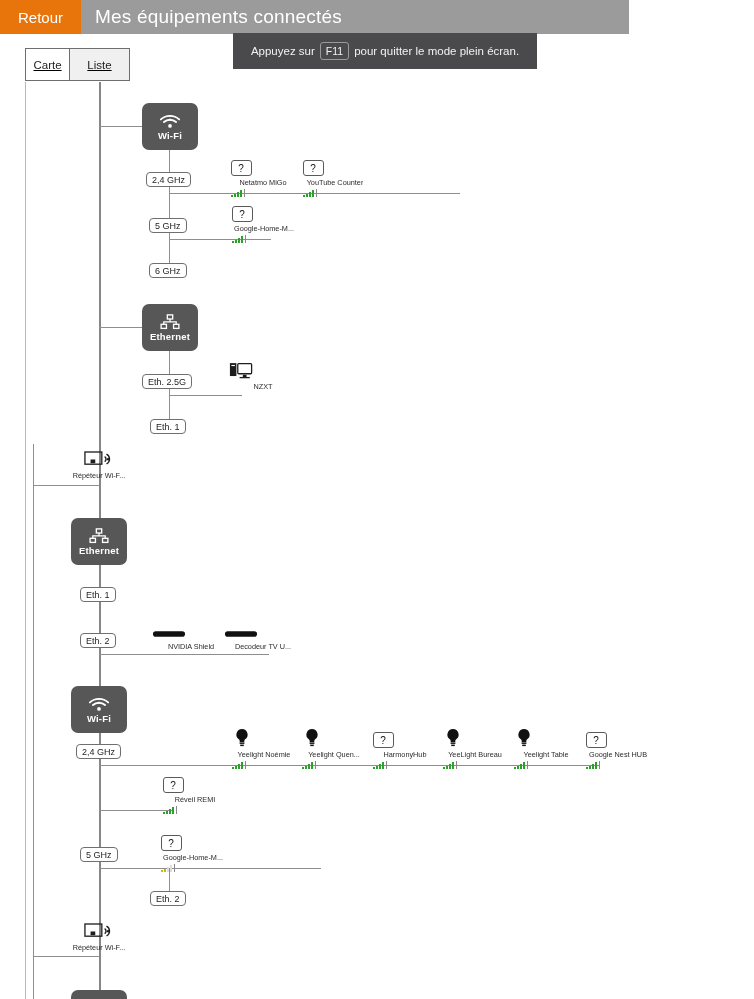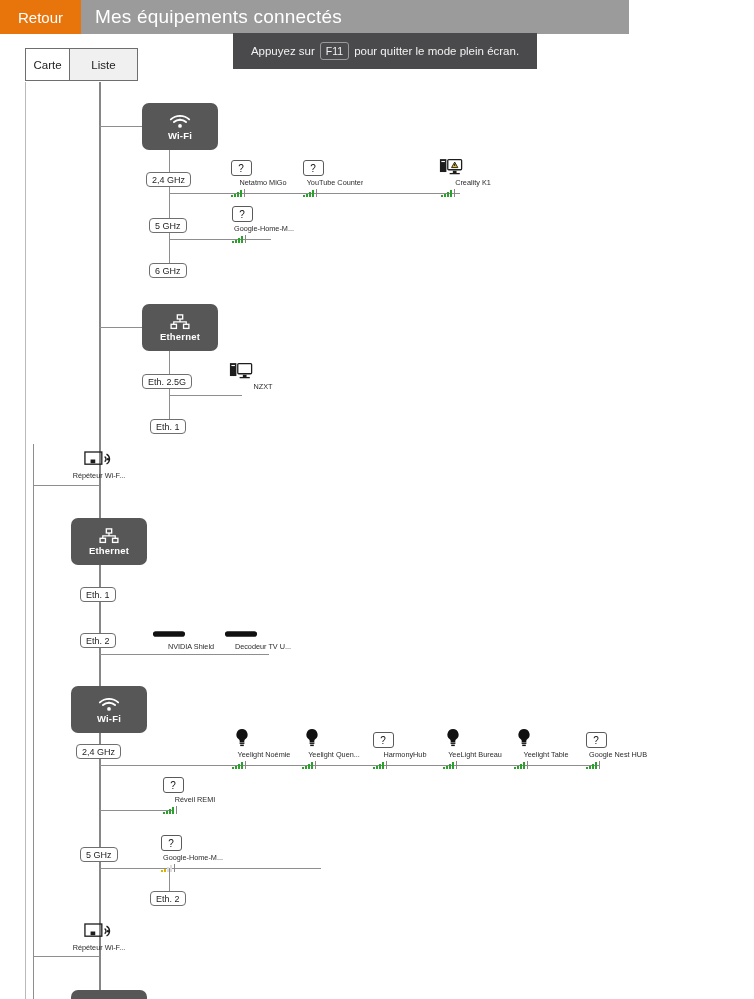--- a/index.html
+++ b/index.html
@@ -59,31 +59,32 @@
 
   
   .tabstrip {
     position: absolute; top: 34px; left: 0;
     width: 754px; height: 48px;
     background: #ffffff;
   }
   .tabs {
     position: absolute; left: 25px; top: 14px;
     display: flex;
+    text-decoration: underline;
   }
   .tab {
     width: 45px; height: 33px;
     border: 1px solid #6e6e6e;
     background: #ffffff;
     font-size: 11.5px; color: #222;
     display: flex; align-items: center; justify-content: center;
     cursor: pointer;
   }
   .tab + .tab { margin-left: -1px; }
-  .tab.inactive { background: #f0f0f0; width: 69px; }
+  .tab.inactive { background: #f0f0f0; width: 61px; }
   .tabstrip-rule {
     position: absolute; left: 25px; top: 81px;
     width: 718px; height: 1px; background: #9a9a9a;
   }
 
   
   .canvas {
     position: absolute;
     top: 82px; left: 0;
     width: 754px; height: 917px;
@@ -97,21 +98,21 @@
 
   
   .ln { position: absolute; background: #8e8e8e; }
   .ln.v { width: 1px; }
   .ln.h { height: 1px; }
   .ln.thick { background: #868686; width: 2px; }
 
   
   .node {
     position: absolute;
-    width: 76px; height: 47px;
+    width: 56px; height: 47px;
     background: #575757;
     border-radius: 7px;
     color: #ffffff;
     display: flex; flex-direction: column;
     align-items: center; justify-content: center;
     gap: 1px;
     cursor: pointer;
   }
   .node .node-label {
     font-size: 9.5px; font-weight: bold; letter-spacing: .2px;
@@ -244,43 +245,20 @@
           <rect x="2" y="6" width="2" height="2" fill="#2ca02c"></rect>
           <rect x="5" y="5" width="2" height="3" fill="#2ca02c"></rect>
           <rect x="8" y="3" width="2" height="5" fill="#2ca02c"></rect>
           <rect x="11" y="1" width="2" height="7" fill="#2ca02c"></rect>
           <rect x="15" y="0" width="1" height="8" fill="#888"></rect>
         </svg>
     </div>
   </div>
 
 
-  <div class="dev" style="left:415px; top:72px;">
-    <div class="dev-ico">
-      <svg width="24" height="19" viewBox="0 0 26 20">
-        <rect x="1" y="2" width="7" height="14" fill="#1d1d1d"></rect>
-        <rect x="2.6" y="4" width="3.8" height="1.2" fill="#fff"></rect>
-        <rect x="9.5" y="2.5" width="15" height="11" rx="1" fill="none" stroke="#1d1d1d" stroke-width="1.4"></rect>
-        <path d="M17 5.2l3.4 6h-6.8z" fill="#e8c21a" stroke="#1d1d1d" stroke-width="1"></path>
-        <rect x="16.4" y="7" width="1.2" height="2.4" fill="#1d1d1d"></rect>
-        <rect x="15" y="14.6" width="4" height="2.6" fill="#1d1d1d"></rect>
-        <rect x="11.5" y="17" width="11" height="1.4" fill="#1d1d1d"></rect>
-      </svg>
-    </div>
-    <div class="dev-name">Creality K1</div>
-    <div class="sig">
-      <svg width="24" height="8" viewBox="0 0 24 8">
-          <rect x="2" y="6" width="2" height="2" fill="#2ca02c"></rect>
-          <rect x="5" y="5" width="2" height="3" fill="#2ca02c"></rect>
-          <rect x="8" y="3" width="2" height="5" fill="#2ca02c"></rect>
-          <rect x="11" y="1" width="2" height="7" fill="#2ca02c"></rect>
-          <rect x="15" y="0" width="1" height="8" fill="#888"></rect>
-        </svg>
-    </div>
-  </div>
 
   <div class="pill" style="left:149px; top:136px;">5 GHz</div>
   <div class="ln h" style="left:169px; top:157px; width:102px;"></div>
 
   <div class="dev" style="left:206px; top:118px;">
     <div class="dev-ico">
       <div class="qbox">?</div>
     </div>
     <div class="dev-name">Google-Home-M...</div>
     <div class="sig">

